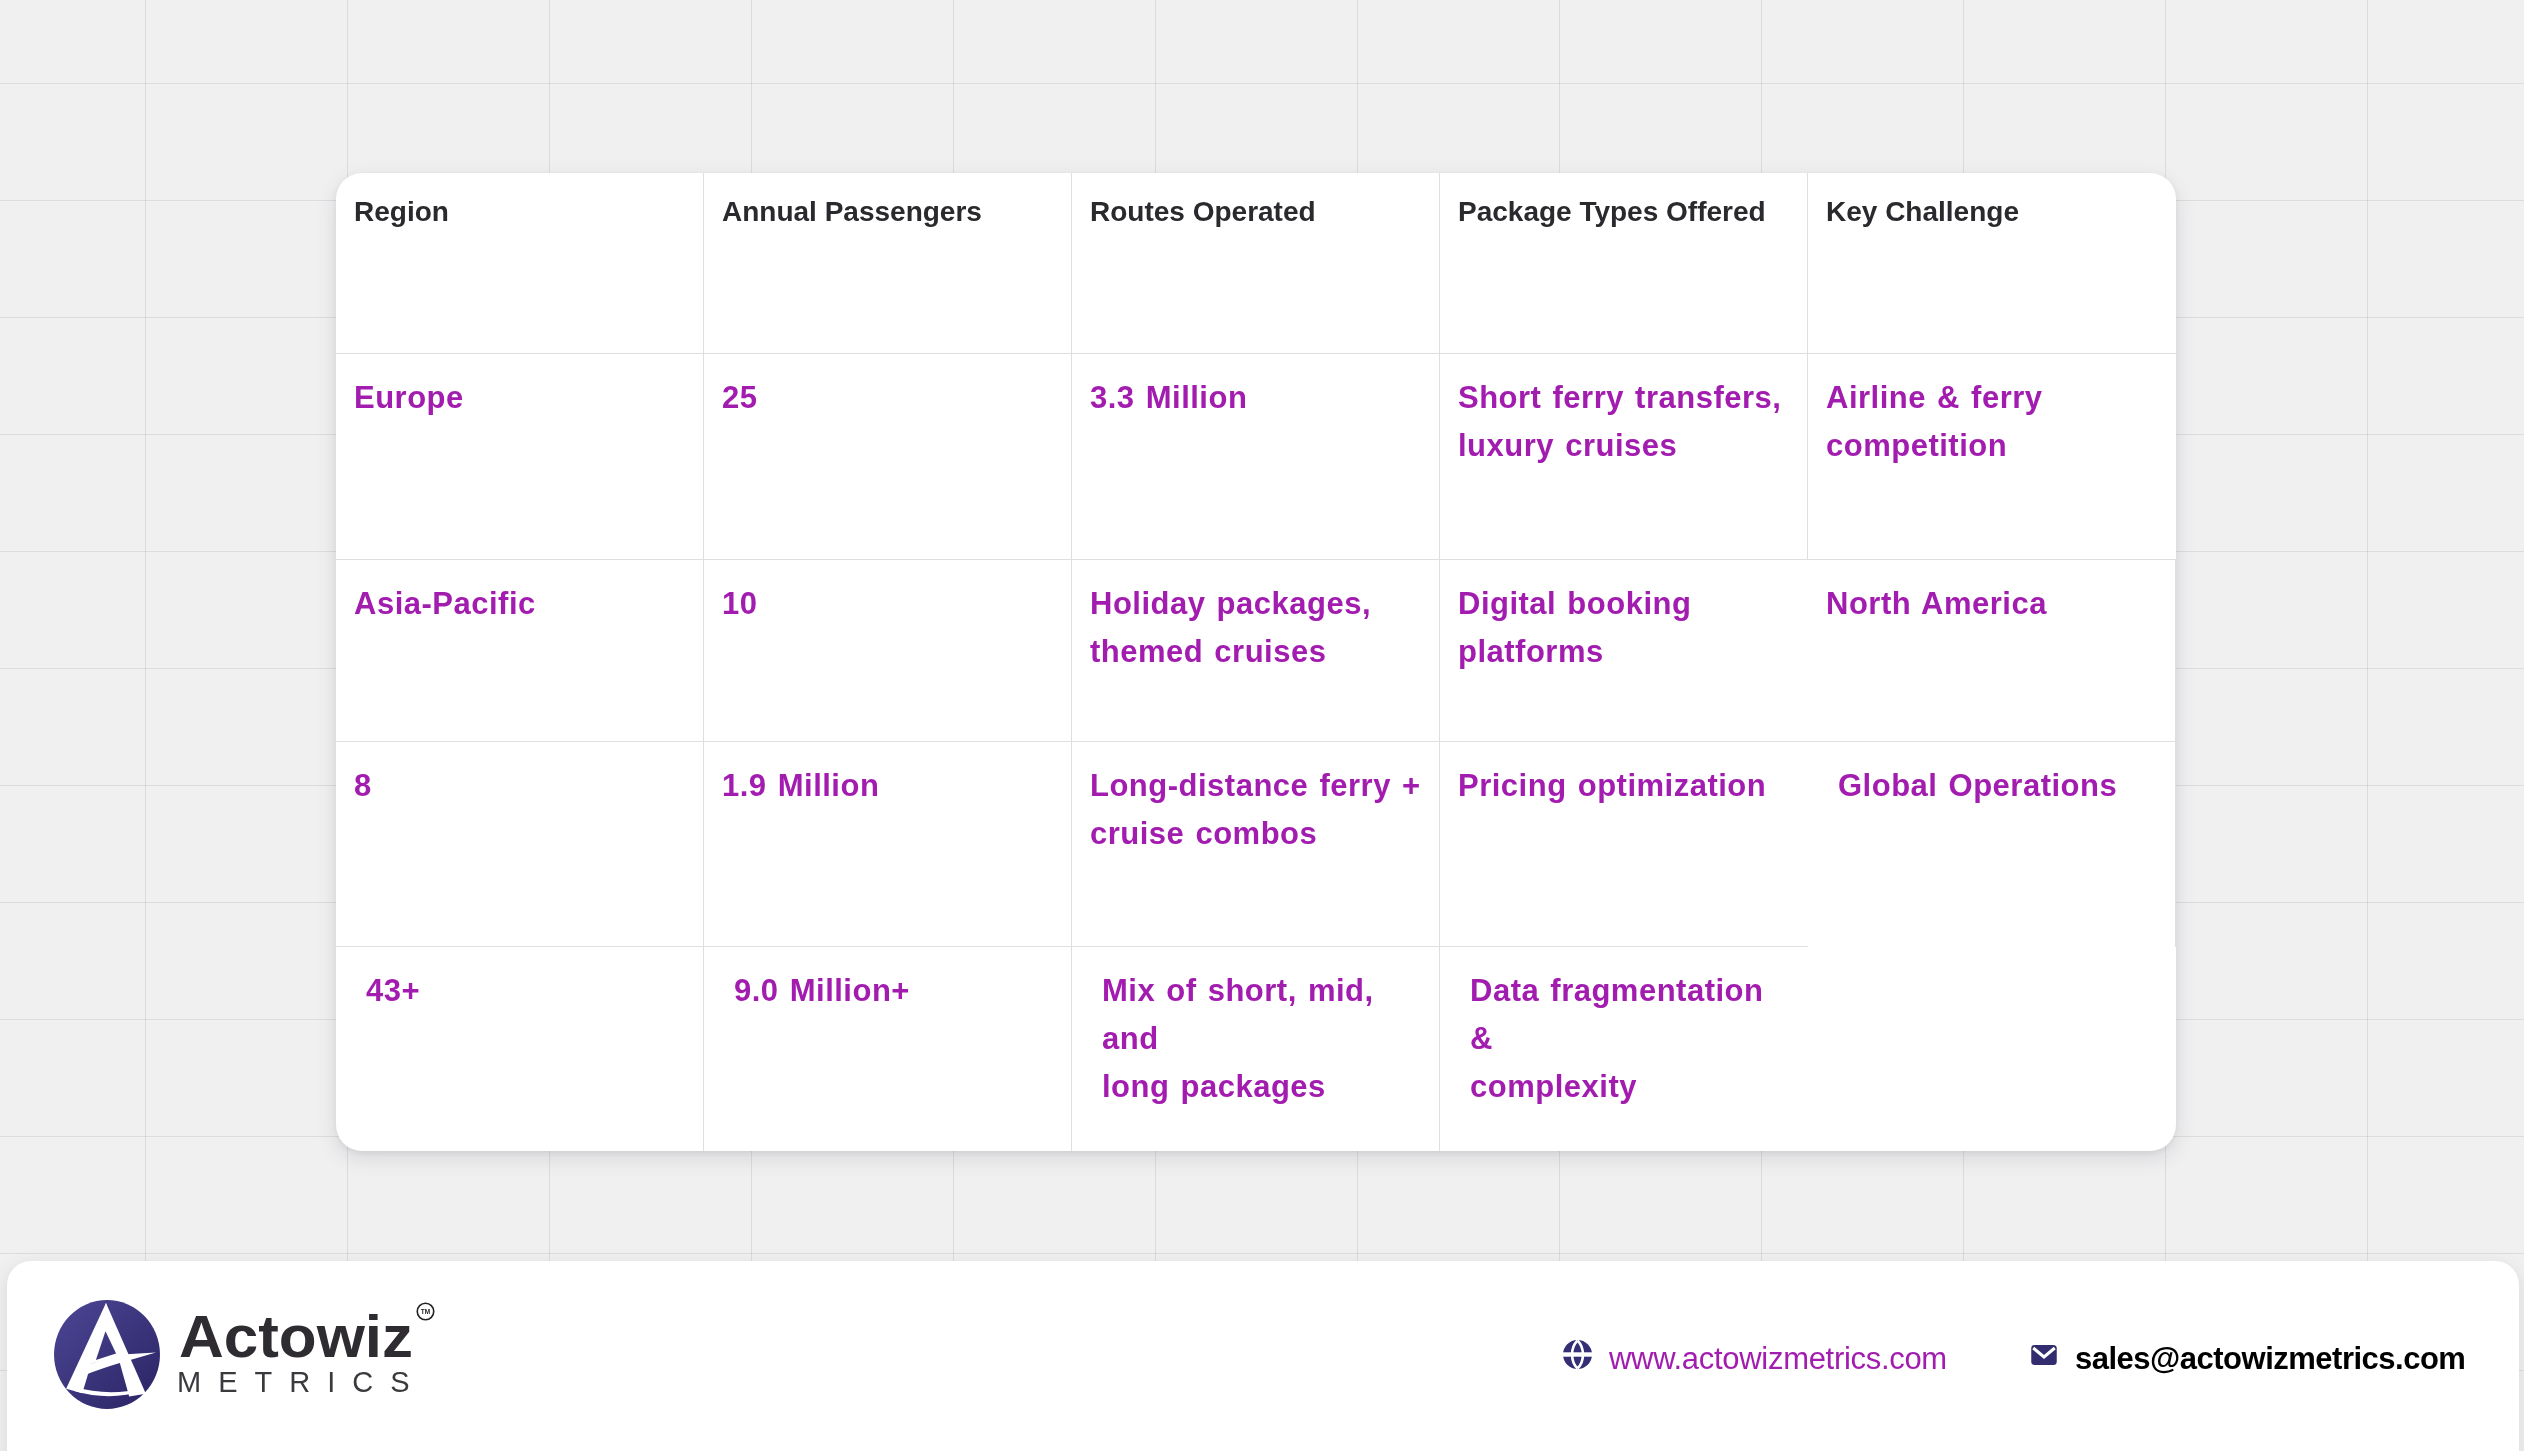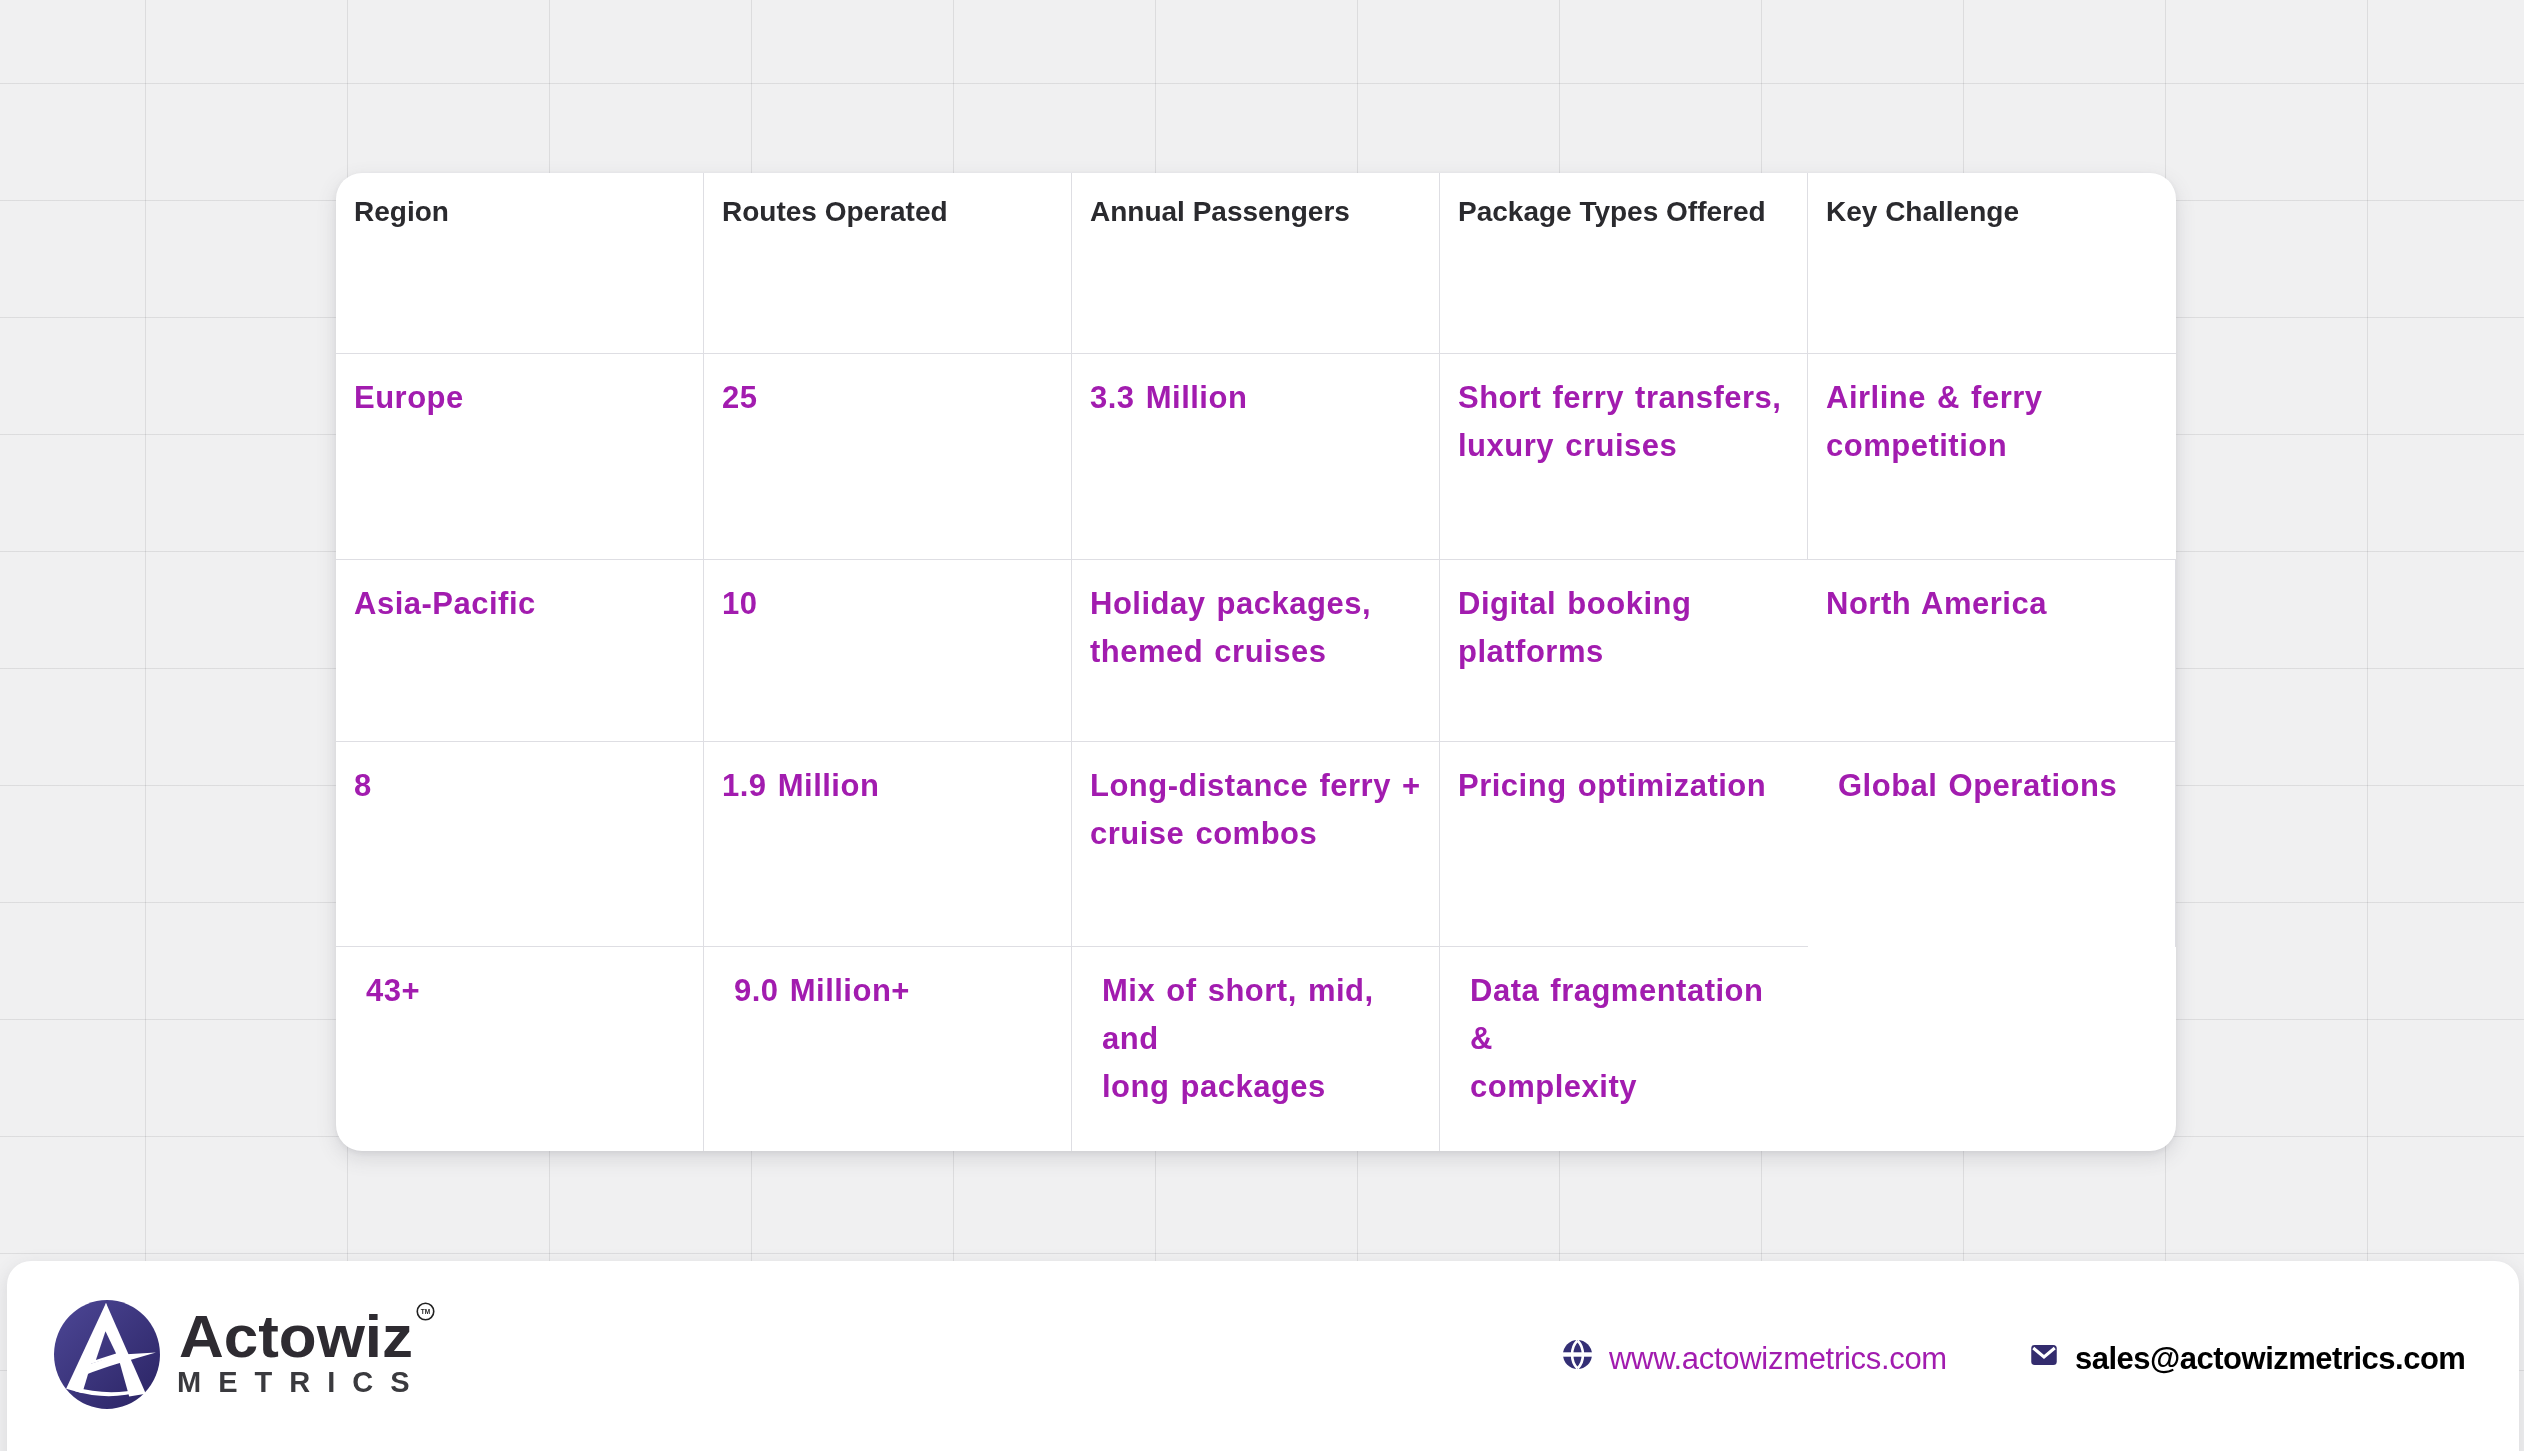--- a/index.html
+++ b/index.html
@@ -44,41 +44,41 @@
     box-shadow:0 5px 18px rgba(80,80,95,0.15);
   }
   .abs{position:absolute;}
   .brand{
     position:absolute;left:179px;top:1308px;
     font-size:59px;line-height:59px;font-weight:bold;color:#2e2b31;
     letter-spacing:0px;transform-origin:left top;transform:scaleX(1.05);
   }
   .metrics{
     position:absolute;left:177px;top:1368px;
-    font-size:29px;line-height:29px;font-weight:bold;color:#3a3a3e;
+    font-size:29px;line-height:29px;font-weight:normal;color:#3a3a3e;
     letter-spacing:17px;
   }
   .weburl{
     position:absolute;left:1609px;top:1343px;
     font-size:31px;line-height:31px;font-weight:normal;color:#a21caf;
     letter-spacing:-0.3px;
   }
   .mailurl{
     position:absolute;left:2075px;top:1343px;
     font-size:31px;line-height:31px;font-weight:bold;color:#000000;
     letter-spacing:-0.5px;
   }
 </style>
 </head>
 <body>
   <div class="card">
     <div class="tbl">
       <div class="hdr">Region</div>
+      <div class="hdr">Annual Passengers</div>
       <div class="hdr">Routes Operated</div>
-      <div class="hdr">Annual Passengers</div>
       <div class="hdr">Package Types Offered</div>
       <div class="hdr lastcol">Key Challenge</div>
 
       <div>Europe</div>
       <div>25</div>
       <div>3.3 Million</div>
       <div>Short ferry transfers,<br>luxury cruises</div>
       <div class="lastcol">Airline &amp; ferry<br>competition</div>
 
       <div>Asia-Pacific</div>

